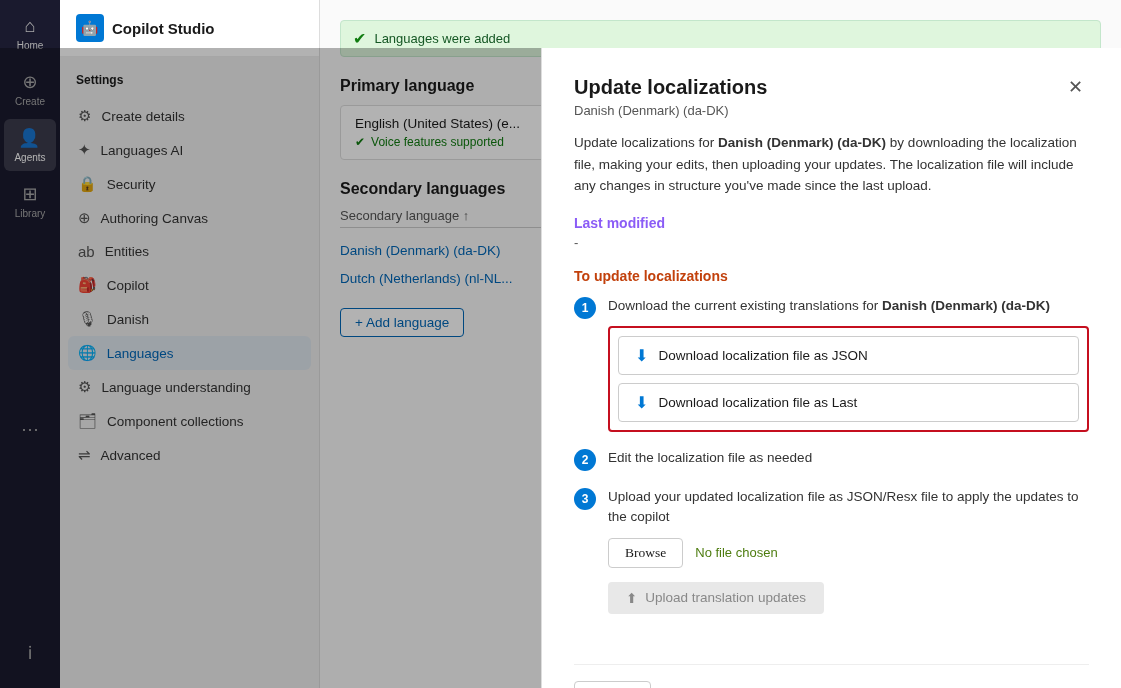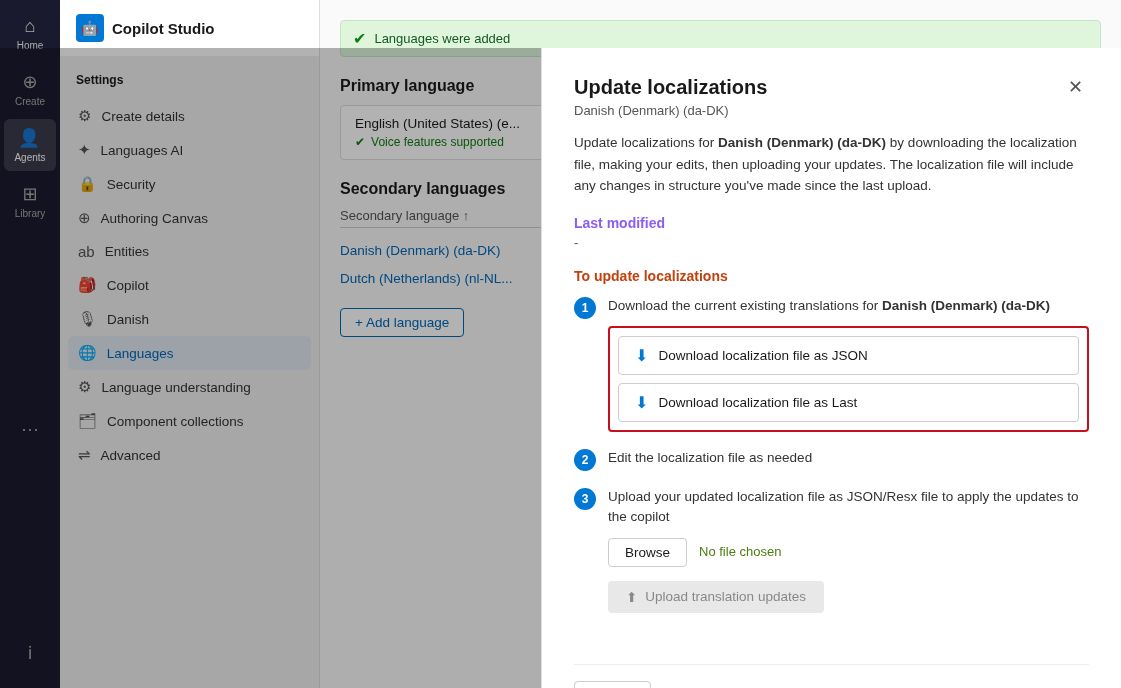--- a/index.html
+++ b/index.html
@@ -243,20 +243,21 @@
       margin-top: 10px;
     }
     .browse-btn {
       border: 1px solid #ccc;
       background: #fff;
       border-radius: 4px;
       padding: 6px 16px;
       cursor: pointer;
       font-size: 13.5px;
       color: #1a1a1a;
+      font-family: Liberation Serif, serif;
     }
     .no-file { font-size: 13px; color: #4d7c0f; }
 
     .upload-btn {
       display: flex;
       align-items: center;
       gap: 8px;
       background: #e8e8e8;
       color: #888;
       border: none;

